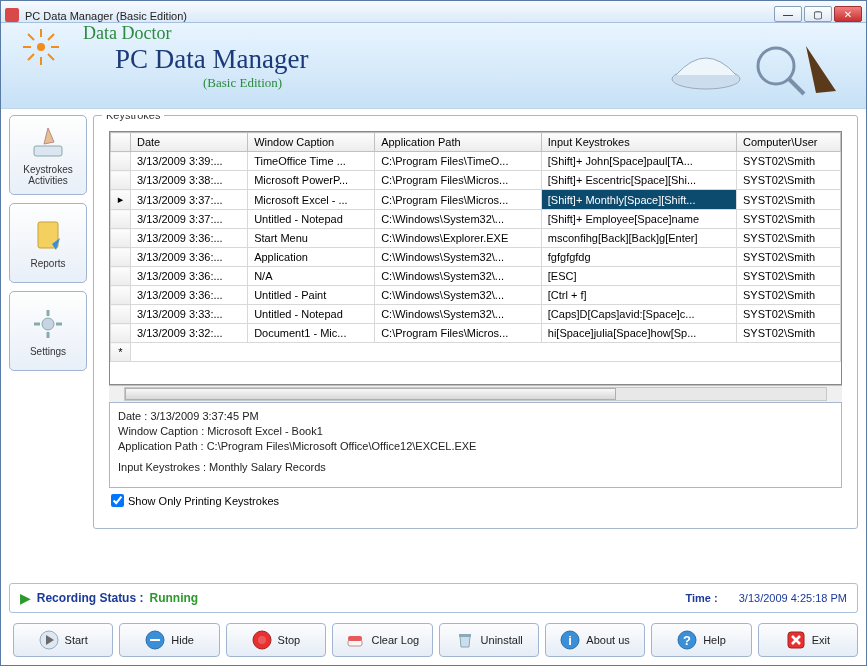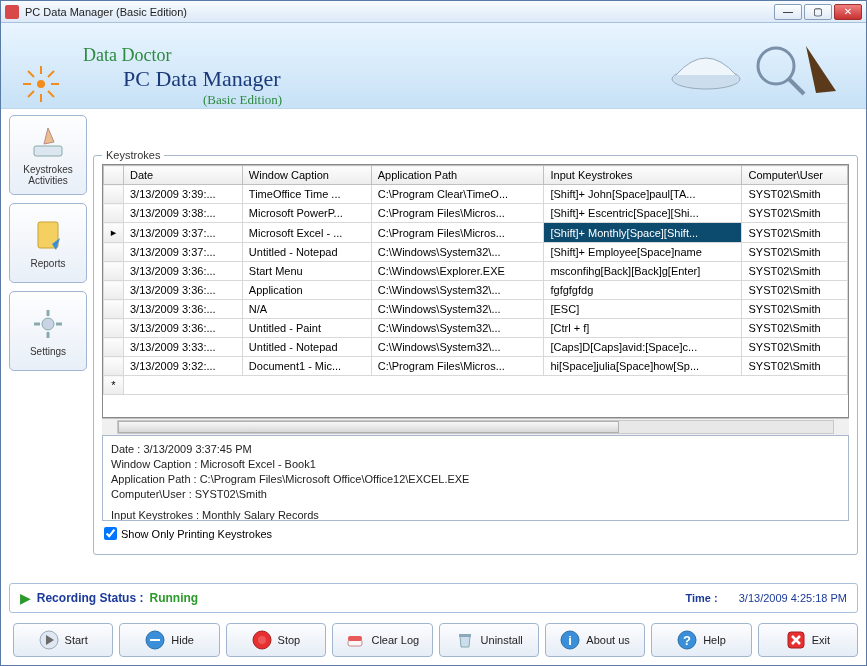--- a/index.html
+++ b/index.html
@@ -1,36 +1,36 @@
 <!DOCTYPE html>
 <html><head>
 <meta charset="utf-8">
 <style>
 * { box-sizing: border-box; margin: 0; padding: 0; }
 body { font-family: Tahoma, Arial, sans-serif; font-size: 11px; background: #fff; }
 .window { width: 867px; height: 666px; border: 1px solid #5a7aa6; display: flex; flex-direction: column; }
-.titlebar { height: 22px; background: linear-gradient(#f7fbff,#dce9f7); display: flex; align-items: center; padding: 0 4px; border-bottom: 1px solid #a8c0dc; }
+.titlebar { height: 22px; background: linear-gradient(#f7fbff,#dce9f7); display: flex; align-items: flex-end; padding: 0 4px; border-bottom: 1px solid #a8c0dc; }
 .titlebar-icon { width: 14px; height: 14px; background: #d84a4a; border-radius: 2px; margin-right: 6px; }
 .title-text { flex: 1; color: #222; font-size: 11px; }
 .win-btns { display: flex; gap: 2px; }
 .win-btn { width: 28px; height: 16px; border: 1px solid #889fb9; border-radius: 2px; display: flex; align-items: center; justify-content: center; font-size: 10px; background: linear-gradient(#fdfeff,#e0eaf6); }
 .win-btn.close { background: linear-gradient(#f08080,#c83030); color: #fff; border-color: #a03030; }
-.banner { height: 86px; background: linear-gradient(#e9f5ff,#c7e1f6); display: flex; align-items: flex-end; padding: 0 16px; border-bottom: 1px solid #c0d5ea; position: relative; }
+.banner { height: 86px; background: linear-gradient(#e9f5ff,#c7e1f6); display: flex; align-items: flex-start; padding: 0 16px; border-bottom: 1px solid #c0d5ea; position: relative; }
 .banner-logo { width: 48px; height: 48px; display: flex; align-items: center; justify-content: center; margin-right: 18px; }
 .banner-text { display: flex; flex-direction: column; }
 .b-line1 { color: #2b8a3e; font-family: Georgia, serif; font-size: 18px; }
-.b-line2 { color: #1b3a7a; font-family: Georgia, serif; font-size: 22px; margin-left: 40px; }
+.b-line2 { color: #1b3a7a; font-family: Georgia, serif; font-size: 27px; margin-left: 32px; }
 .b-line3 { color: #2b8a3e; font-family: Georgia, serif; font-size: 13px; margin-left: 120px; }
 .banner-right { position: absolute; right: 20px; top: 8px; }
 .client { flex: 1; display: flex; background: #fff; padding: 6px 8px 0 8px; gap: 6px; overflow: hidden; }
 .sidebar { width: 78px; display: flex; flex-direction: column; gap: 8px; }
 .side-btn { height: 80px; border: 1px solid #a0b5d0; border-radius: 5px; background: linear-gradient(#fefefe,#e8eff8); display: flex; flex-direction: column; align-items: center; justify-content: center; gap: 4px; cursor: pointer; font-size: 10px; text-align: center; color: #333; }
 .side-btn svg { width: 36px; height: 36px; }
 .main { flex: 1; display: flex; flex-direction: column; overflow: hidden; }
-.fieldset { border: 1px solid #a8b8cc; border-radius: 3px; padding: 8px; margin-bottom: 4px; position: relative; margin-top: 40px; }
+.fieldset { border: 1px solid #a8b8cc; border-radius: 3px; padding: 15px; margin-bottom: 4px; position: relative; }
 .fieldset-label { position: absolute; top: -7px; left: 8px; background: #fff; padding: 0 4px; font-size: 11px; color: #333; }
 .table-wrap { border: 1px solid #888; height: 254px; overflow: hidden; }
 .tbl { width: 100%; border-collapse: collapse; font-size: 11px; }
 .tbl th { background: linear-gradient(#fdfdfd,#ececec); border: 1px solid #c0c0c0; padding: 3px 6px; font-weight: normal; text-align: left; white-space: nowrap; }
 .tbl td { border: 1px solid #d8d8d8; padding: 3px 6px; white-space: nowrap; overflow: hidden; }
 .tbl tr.sel td.selcell { background: #0c4a6e; color: #fff; }
 .row-marker { width: 20px; text-align: center; background: linear-gradient(#fdfdfd,#ececec); border-right: 1px solid #c0c0c0; }
 .hscroll { height: 17px; background: #f0f0f0; border-top: 1px solid #c0c0c0; display: flex; align-items: center; }
 .hscroll-track { flex: 1; height: 14px; background: #e8e8e8; border: 1px solid #c8c8c8; margin: 0 15px; position: relative; }
 .hscroll-thumb { position: absolute; left: 0; top: 0; width: 70%; height: 100%; background: linear-gradient(#f8f8f8,#d8d8d8); border: 1px solid #b0b0b0; }
@@ -136,21 +136,21 @@
               <th>Application Path</th>
               <th>Input Keystrokes</th>
               <th>Computer\User</th>
             </tr>
               </thead>
             <tbody id="tbody">
                 <tr>
                   <td class="row-marker"></td>
                   <td>3/13/2009 3:39:...</td>
                   <td>TimeOffice Time ...</td>
-                  <td>C:\Program Clear\TimeO...</td>
+                  <td>C:\Program Files\TimeO...</td>
                   <td class="">[Shift]+ John[Space]paul[TA...</td>
                   <td>SYST02\Smith</td>
                 </tr>
                 <tr>
                   <td class="row-marker"></td>
                   <td>3/13/2009 3:38:...</td>
                   <td>Microsoft PowerP...</td>
                   <td>C:\Program Files\Micros...</td>
                   <td class="">[Shift]+ Escentric[Space][Shi...</td>
                   <td>SYST02\Smith</td>
@@ -228,21 +228,20 @@
         </div>
         <div class="hscroll">
           <div class="hscroll-track">
               <div class="hscroll-thumb"></div>
             </div>
         </div>
         <div class="detail-box">
           <div>Date : 3/13/2009 3:37:45 PM</div>
           <div>Window Caption : Microsoft Excel - Book1</div>
           <div>Application Path : C:\Program Files\Microsoft Office\Office12\EXCEL.EXE</div>
-          <div>Computer\User : SYST02\Smith</div>
           <div style="height:6px"></div>
           <div>Input Keystrokes : Monthly Salary Records</div>
         </div>
         <div class="chk-row">
           <input type="checkbox" checked="" style="">
           <span>Show Only Printing Keystrokes</span>
         </div>
       </div>
     </div>
   </div>

